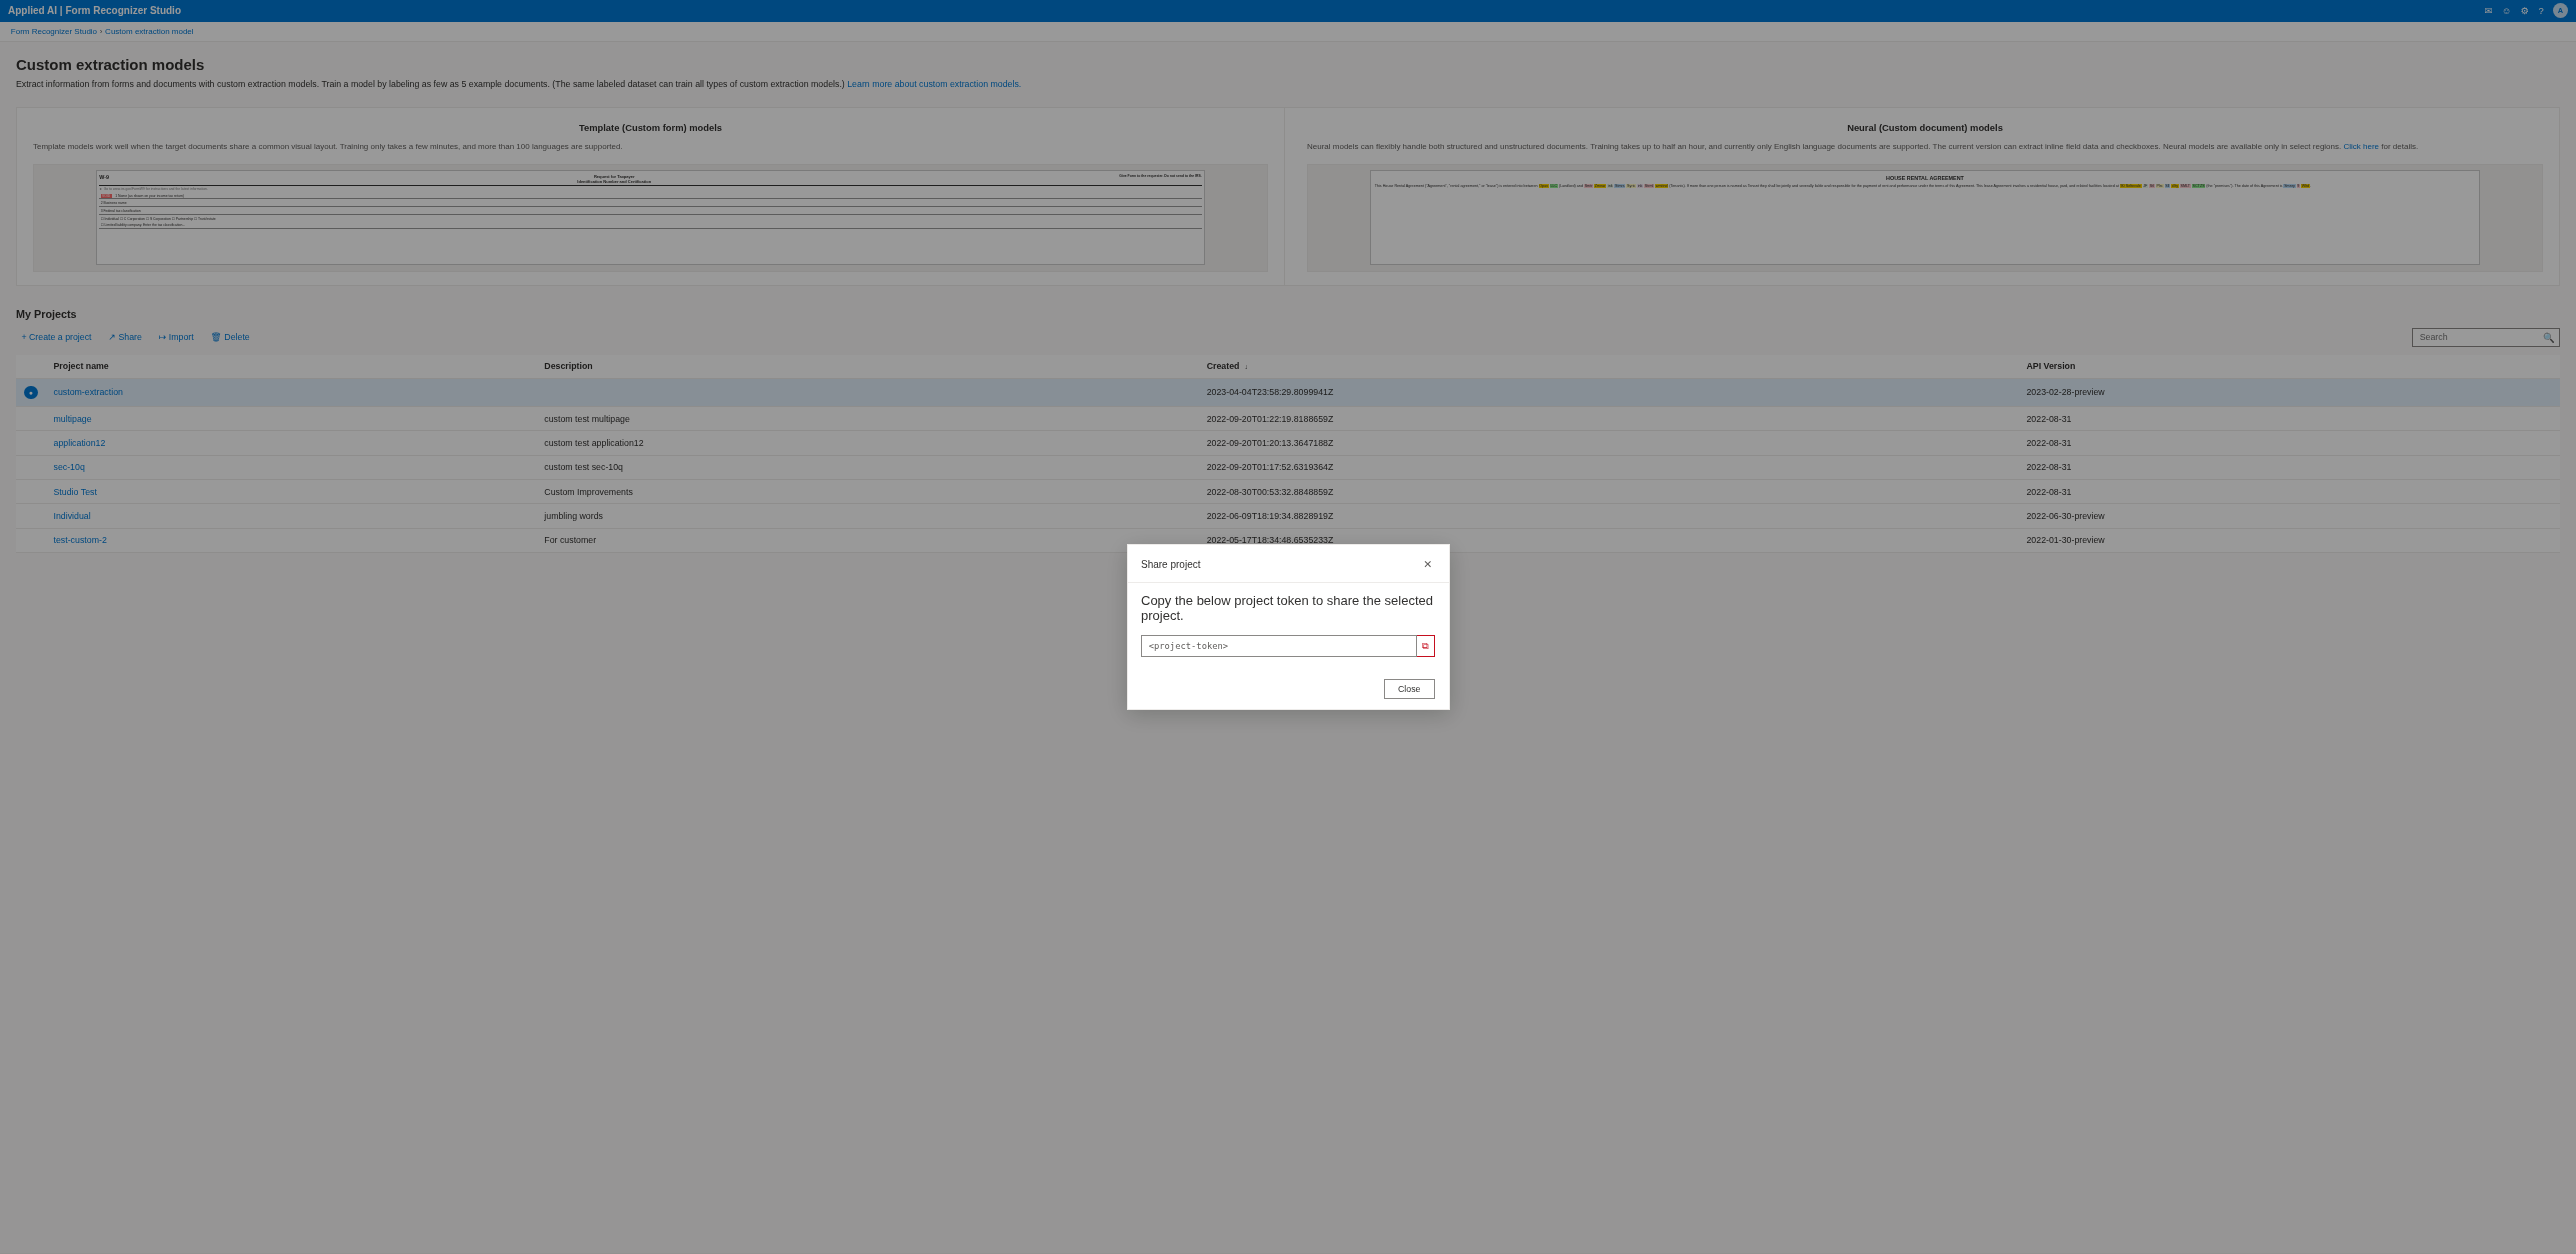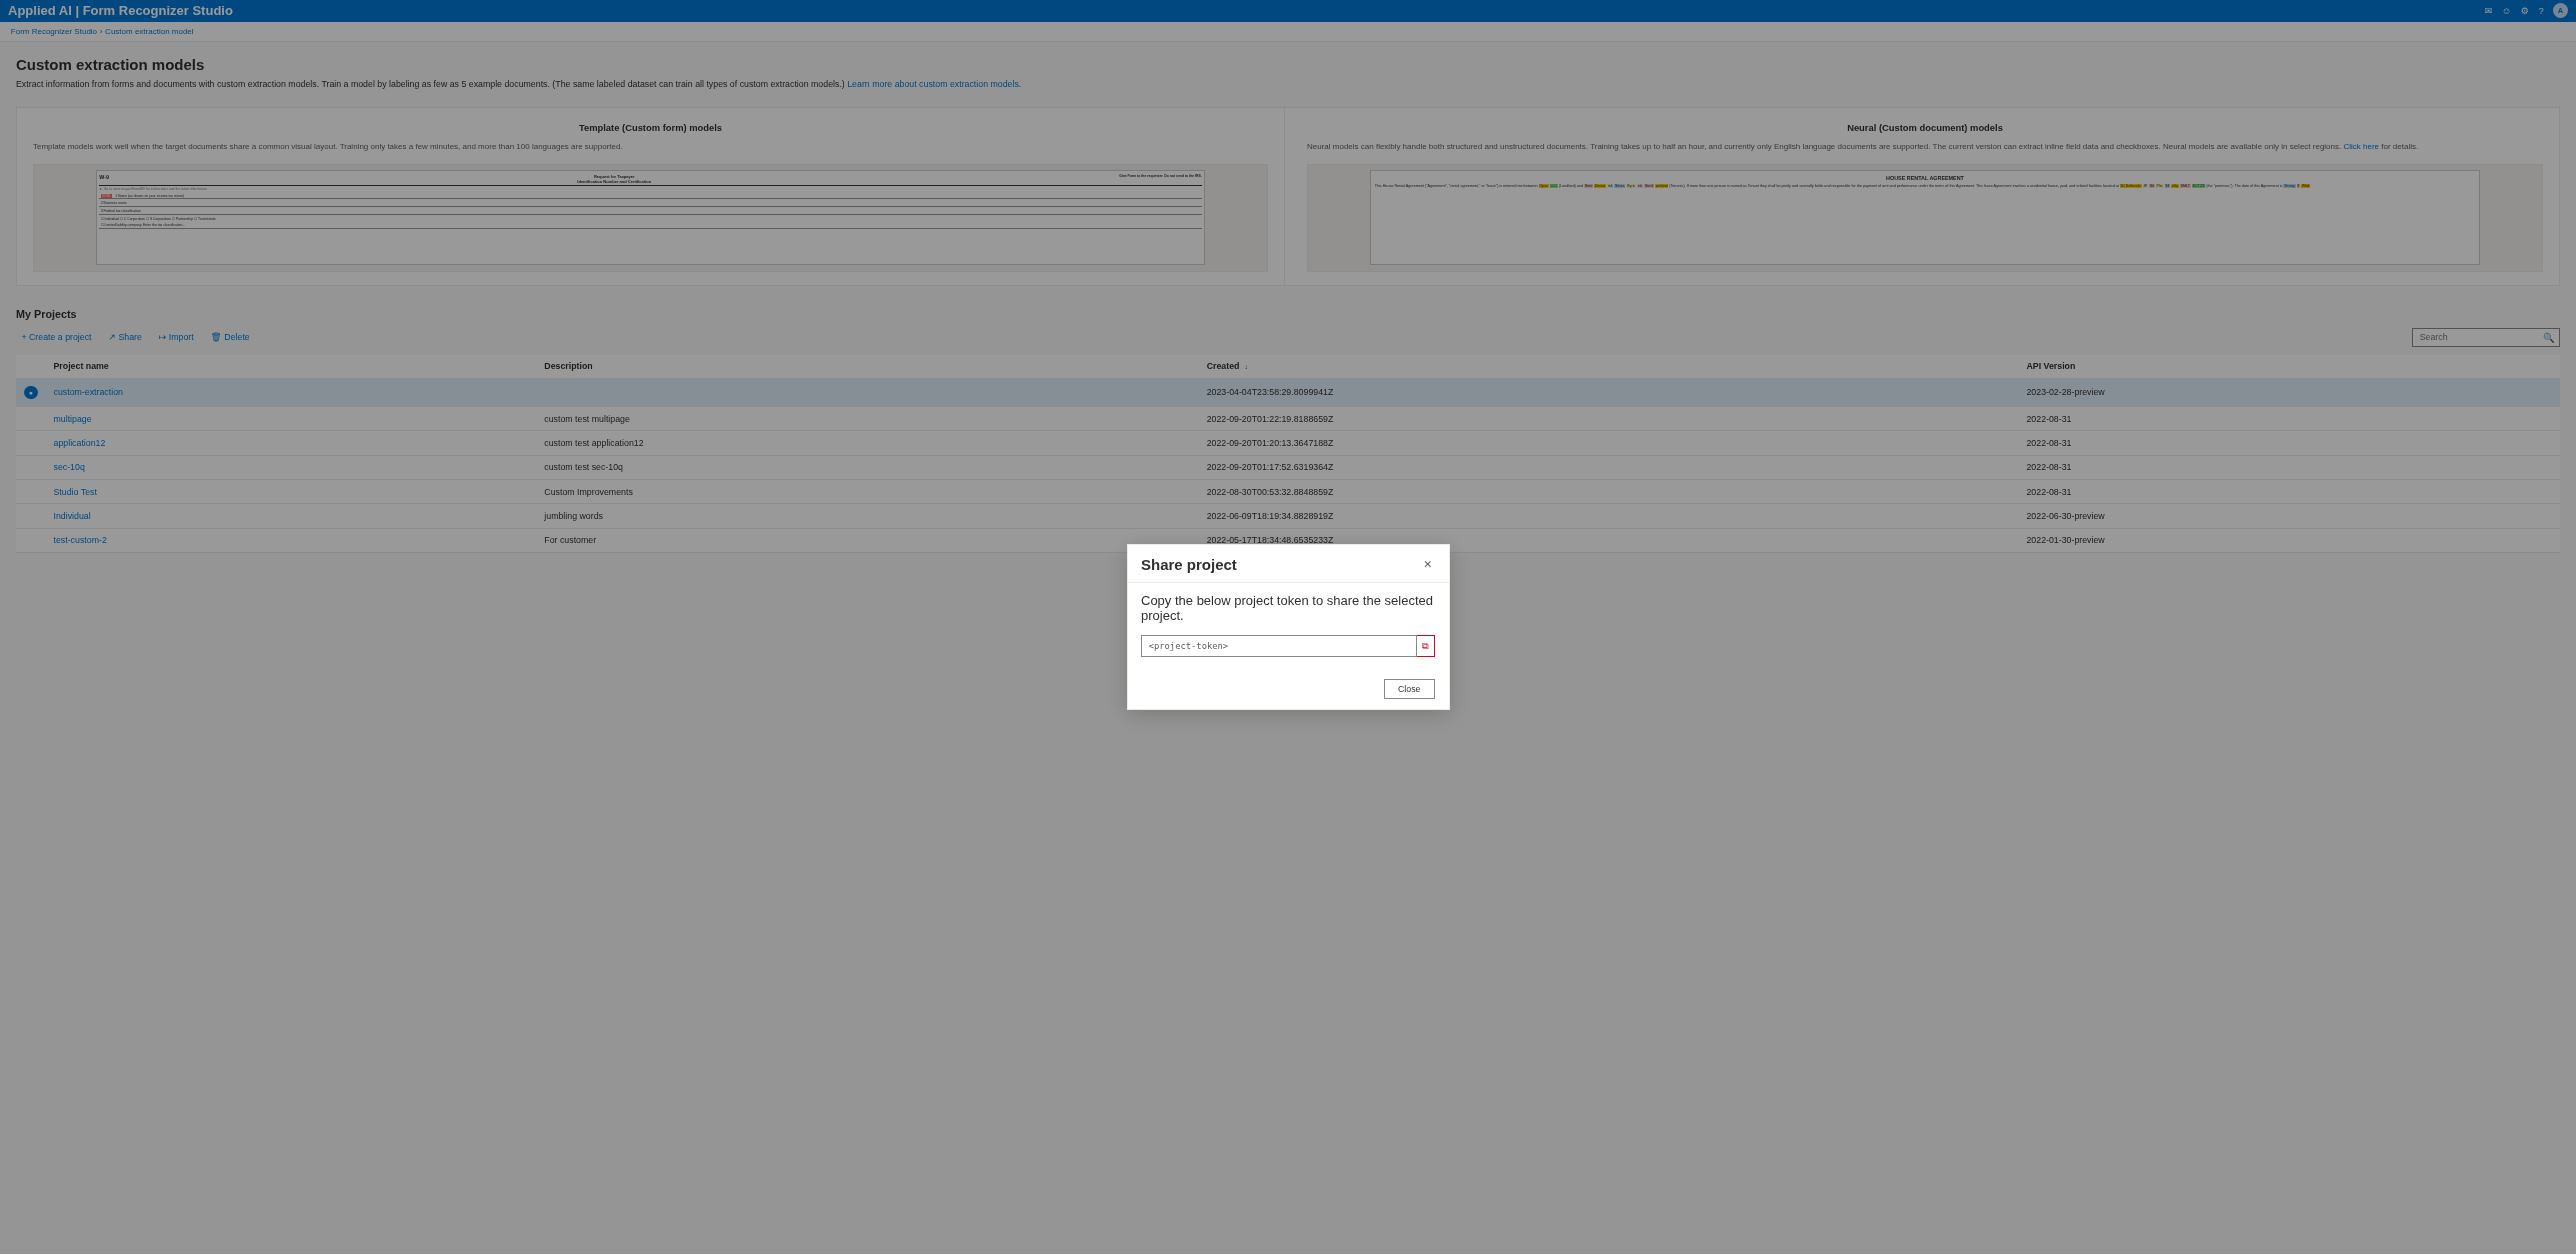--- a/index.html
+++ b/index.html
@@ -8,21 +8,21 @@
     
     .topbar {
       background: #0078d4;
       color: white;
       height: 21.6px;
       display: flex;
       align-items: center;
       padding: 0 8px;
       justify-content: space-between;
     }
-    .topbar-title { font-size: 13px; font-weight: 600; }
+    .topbar-title { font-size: 10px; font-weight: 600; }
     .topbar-icons { display: flex; gap: 9.4px; align-items: center; }
     .topbar-icon { font-size: 9.4px; cursor: pointer; color: white; }
 
     
     .breadcrumb {
       background: #fff;
       padding: 5.4px 10.8px;
       font-size: 8px;
       color: #0078d4;
       border-bottom: 0.7px solid #edebe9;
@@ -219,22 +219,22 @@
       padding: 0;
     }
     .modal-header {
       display: flex;
       align-items: center;
       justify-content: space-between;
       padding: 10.8px 13.5px 8px;
       border-bottom: 0.7px solid #edebe9;
     }
     .modal-title {
-      font-size: 15px;
-      font-weight: 700;
+      font-size: 10px;
+      font-weight: 400;
       color: #323130;
     }
     .modal-close {
       background: none;
       border: none;
       cursor: pointer;
       font-size: 10.8px;
       color: #605e5c;
       padding: 2.7px;
     }

